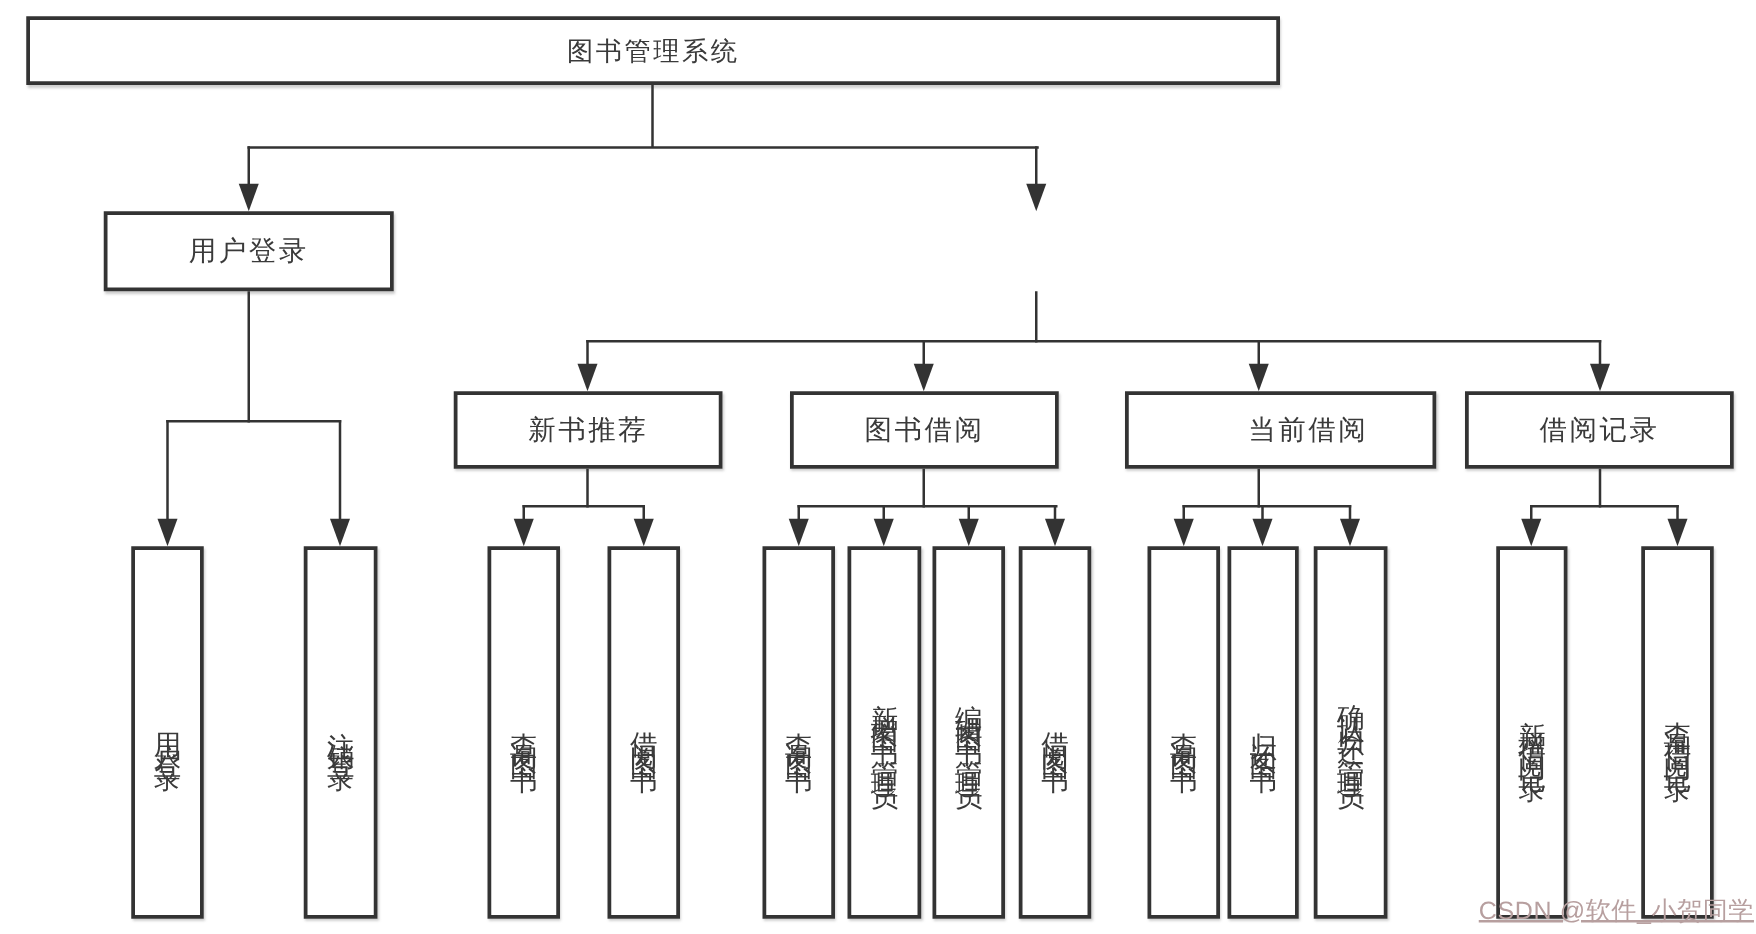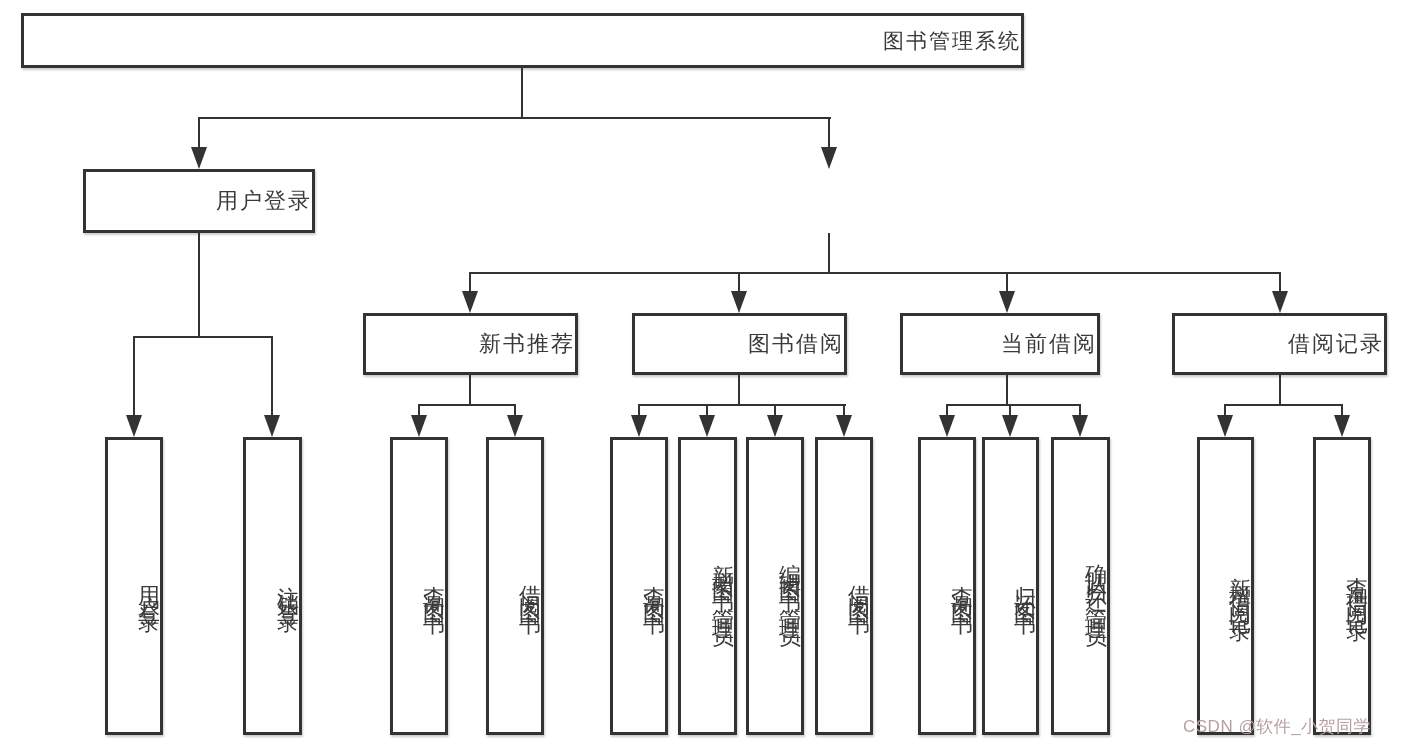--- a/index.html
+++ b/index.html
@@ -3,38 +3,38 @@
 <meta charset="utf-8">
 <style>
   html,body { margin:0; padding:0; background:#ffffff; }
   #canvas {
     position:relative; width:1405px; height:747px; background:#ffffff;
     font-family:"Liberation Sans", sans-serif; overflow:hidden;
   }
   .node {
     position:absolute; box-sizing:border-box; background:#ffffff;
     border:3px solid #333333; color:#3a3a3a;
-    display:flex; align-items:center; justify-content:flex-end;
+    display:flex; align-items:center; justify-content:center;
     box-shadow:1px 2px 2px rgba(110,110,110,0.35);
   }
   .hlabel { font-size:22px; letter-spacing:2px; white-space:nowrap; }
   .root-label { font-size:21px; letter-spacing:2px; }
   .vtext {
     writing-mode:vertical-rl; text-orientation:mixed;
     font-size:22px; line-height:1; letter-spacing:9px; white-space:nowrap;
   }
   .line { position:absolute; background:#333333; }
   .arrow {
     position:absolute; width:0; height:0;
     border-left:8px solid transparent; border-right:8px solid transparent;
     border-top:22px solid #333333;
   }
   .watermark {
     position:absolute; left:1183px; top:715px; z-index:10;
-    font-size:17px; color:#b79f9f; letter-spacing:0.5px; white-space:nowrap;
+    font-size:20px; color:#b79f9f; letter-spacing:0.5px; white-space:nowrap;text-decoration:underline;
   }
 </style>
 </head>
 <body>
 
 <div id="canvas">
 
   <div class="node" style="left:21px; top:13px; width:1003px; height:55px;">
     <span class="root-label">图书管理系统</span>
   </div>
@@ -67,21 +67,21 @@
   <div class="arrow" style="left:999px; top:291px;"></div>
   <div class="line" style="left:1279px; top:272px; width:2px; height:20px;"></div>
   <div class="arrow" style="left:1272px; top:291px;"></div>
 
   <div class="node" style="left:632px; top:313px; width:215px; height:62px;">
     <span class="hlabel">图书借阅</span>
   </div>
   <div class="node" style="left:363px; top:313px; width:215px; height:62px;">
     <span class="hlabel">新书推荐</span>
   </div>
-  <div class="node" style="left:900px; top:313px; width:200px; height:62px;padding-left:44px;">
+  <div class="node" style="left:900px; top:313px; width:249px; height:62px;padding-left:44px;">
     <span class="hlabel">当前借阅</span>
   </div>
   <div class="node" style="left:1172px; top:313px; width:215px; height:62px;">
     <span class="hlabel">借阅记录</span>
   </div>
 
   <div class="line" style="left:469px; top:375px; width:2px; height:31px;"></div>
   <div class="line" style="left:418px; top:404px; width:98px; height:2px;"></div>
   <div class="line" style="left:418px; top:404px; width:2px; height:12px;"></div>
   <div class="arrow" style="left:411px; top:415px;"></div>

